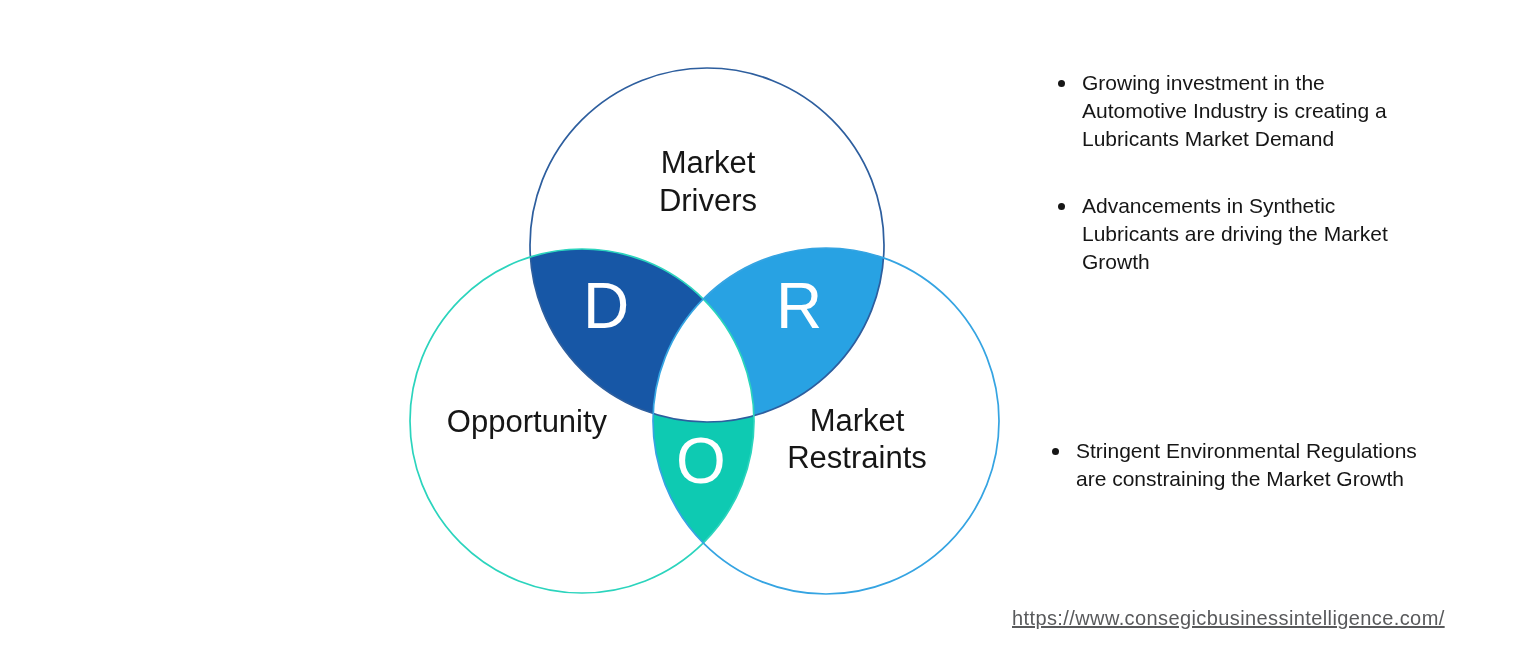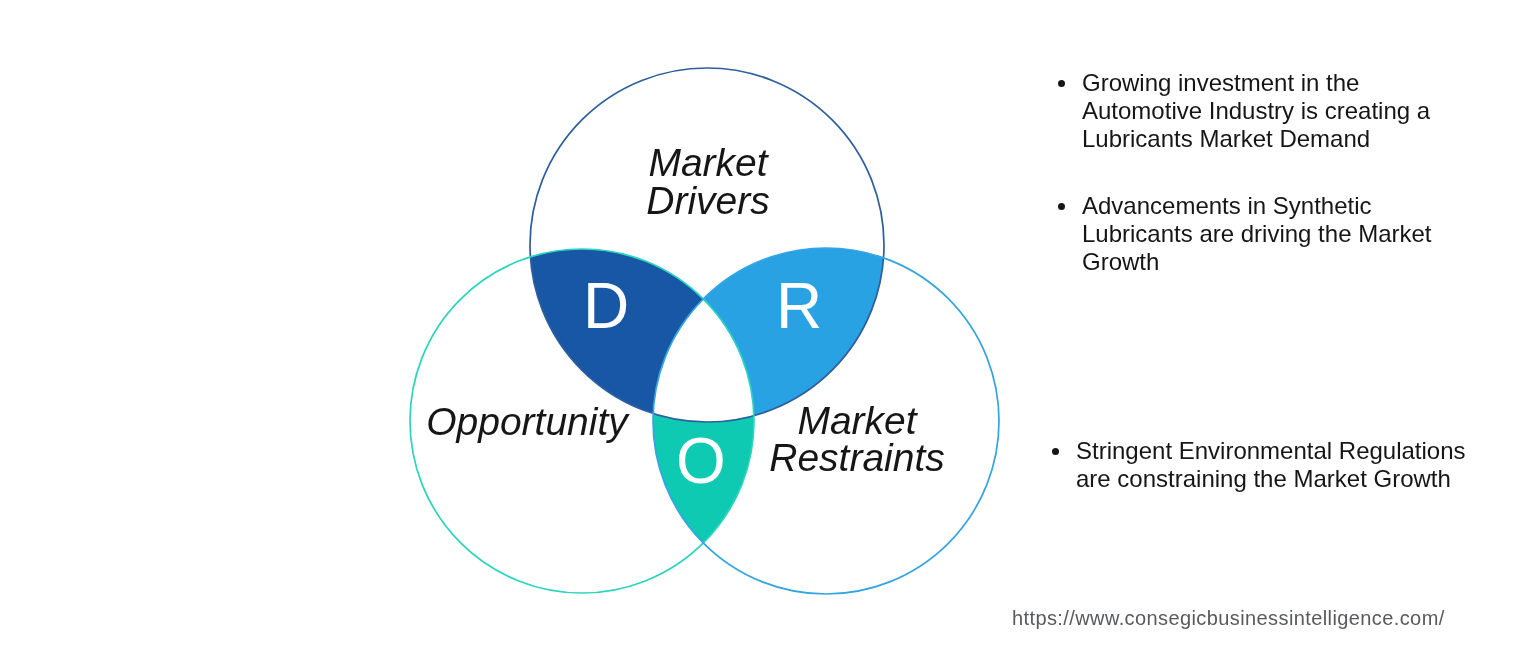--- a/index.html
+++ b/index.html
@@ -10,25 +10,24 @@
     background: #ffffff;
     font-family: "Liberation Sans", sans-serif;
     color: #161616;
     overflow: hidden;
   }
   .canvas svg { position: absolute; left: 0; top: 0; }
 
   .venn-label {
     position: absolute;
     text-align: center;
-    font-size: 39px;
+    font-size: 31px;
     line-height: 38px;
     white-space: pre-line;
     color: #161616;
-    font-style: italic;
   }
   .label-drivers     { left: 633px; top: 144px; width: 150px; }
   .label-opportunity { left: 407px; top: 404px; width: 240px; line-height: 36px; }
   .label-restraints  { left: 767px; top: 402px; width: 180px; line-height: 37px; }
 
   .lens-letter {
     position: absolute;
     width: 64px;
     height: 72px;
     line-height: 72px;
@@ -39,21 +38,21 @@
   .letter-d { left: 574px; top: 270px; }
   .letter-r { left: 767px; top: 270px; }
   .letter-o { left: 669px; top: 425px; }
 
   .note {
     position: absolute;
     display: flex;
     align-items: flex-start;
   }
   .note-text {
-    font-size: 24px;
+    font-size: 21px;
     line-height: 28px;
     white-space: pre-line;
     color: #161616;
   }
   .dot {
     flex: 0 0 auto;
     width: 7px;
     height: 7px;
     border-radius: 50%;
     background: #161616;
@@ -67,20 +66,21 @@
   .note-r3    { left: 1052px; top: 437px; }
 
   .footer-url {
     position: absolute;
     left: 1012px;
     top: 605px;
     font-size: 20px;
     line-height: 26px;
     letter-spacing: 0.4px;
     color: #595a5c;
+    text-decoration: underline;
   }
 </style>
 </head>
 <body>
 
 <div class="canvas">
 
   <svg width="1515" height="660" viewBox="0 0 1515 660" aria-hidden="true">
     <defs>
       <clipPath id="clip-drivers">

